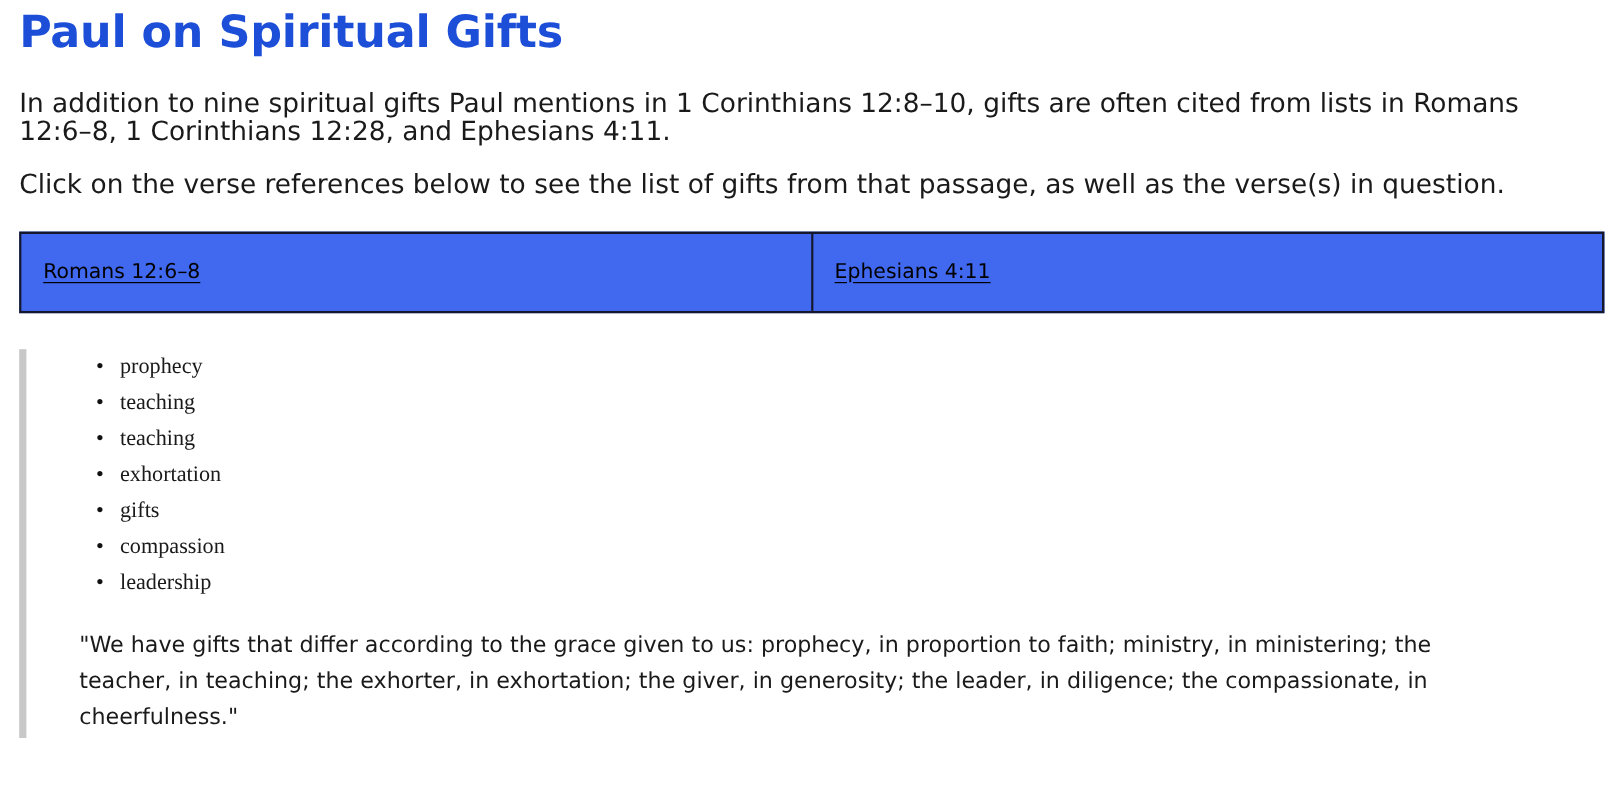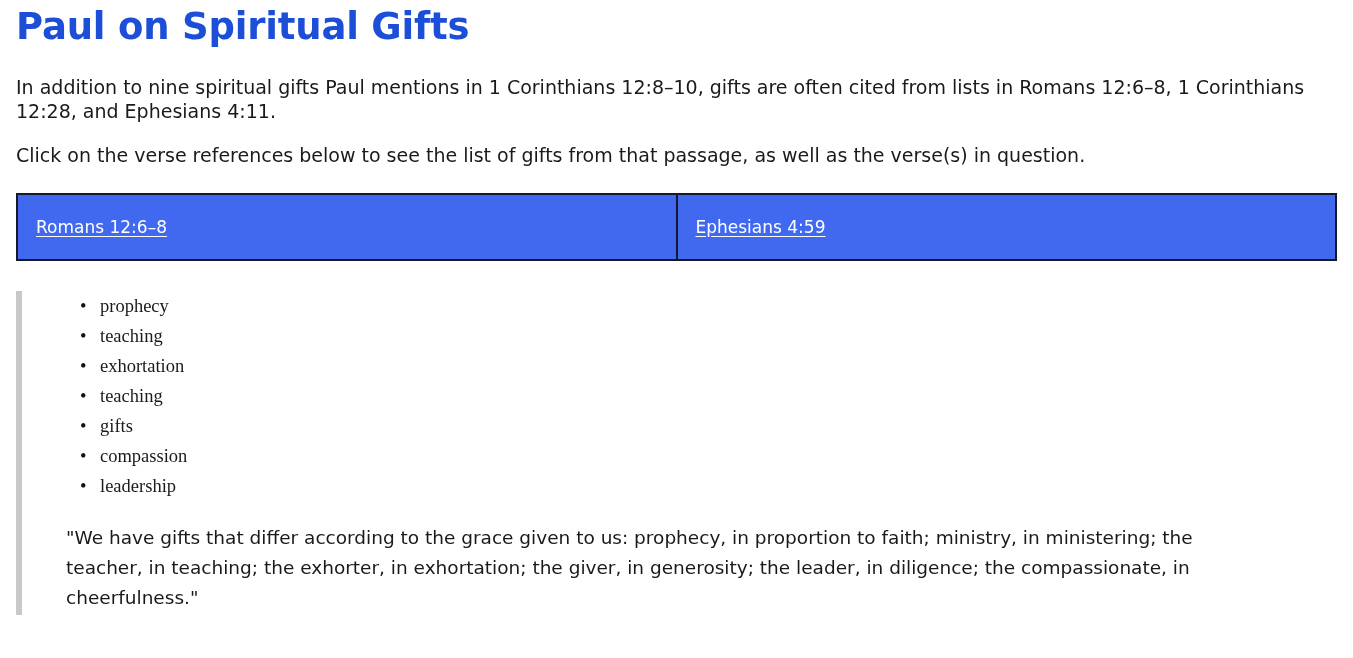--- a/index.html
+++ b/index.html
@@ -29,21 +29,21 @@
     font-weight: bold;
     line-height: 1.05;
     letter-spacing: -0.2px;
     margin: 8px 0 0 0;
     color: #1d4ed8;
     white-space: nowrap;
   }
 
   
   .intro {
-    font-size: 19px;
+    font-size: 22px;
     line-height: 24px;
     margin: 28px 0 0 0;
     max-width: 1305px;
     color: #1a1a1a;
   }
   .intro.second {
     margin-top: 20px;
   }
 
   
@@ -64,21 +64,21 @@
     padding: 0 18px;
     box-sizing: border-box;
     background: #4169f0;
     border-right: 2px solid #15172b;
     cursor: pointer;
   }
   .tab:last-child {
     border-right: none;
   }
   .tab-link {
-    color: #ffffff;
+    color: #000000;
     font-size: 17px;
     line-height: 20px;
     text-decoration: underline;
     text-underline-offset: 3px;
     cursor: pointer;
     white-space: nowrap;
   }
 
   
   .panel {
@@ -133,32 +133,32 @@
 
   <div class="tabbar">
 
     <div class="tab">
       <a class="tab-link" href="#">Romans 12:6–8</a>
     </div>
 
 
 
     <div class="tab">
-      <a class="tab-link" href="#">Ephesians 4:59</a>
+      <a class="tab-link" href="#">Ephesians 4:11</a>
     </div>
 
   </div>
 
   <div class="panel">
 
     <ul class="gift-list">
       <li>prophecy</li>
       <li>teaching</li>
+      <li>teaching</li>
       <li>exhortation</li>
-      <li>teaching</li>
       <li>gifts</li>
       <li>compassion</li>
       <li>leadership</li>
     </ul>
 
     <p class="quote-text">"We have gifts that differ according to the grace given to us: prophecy, in proportion to faith; ministry, in ministering; the teacher, in teaching; the exhorter, in exhortation; the giver, in generosity; the leader, in diligence; the compassionate, in cheerfulness."</p>
 
   </div>
 
 </div>

